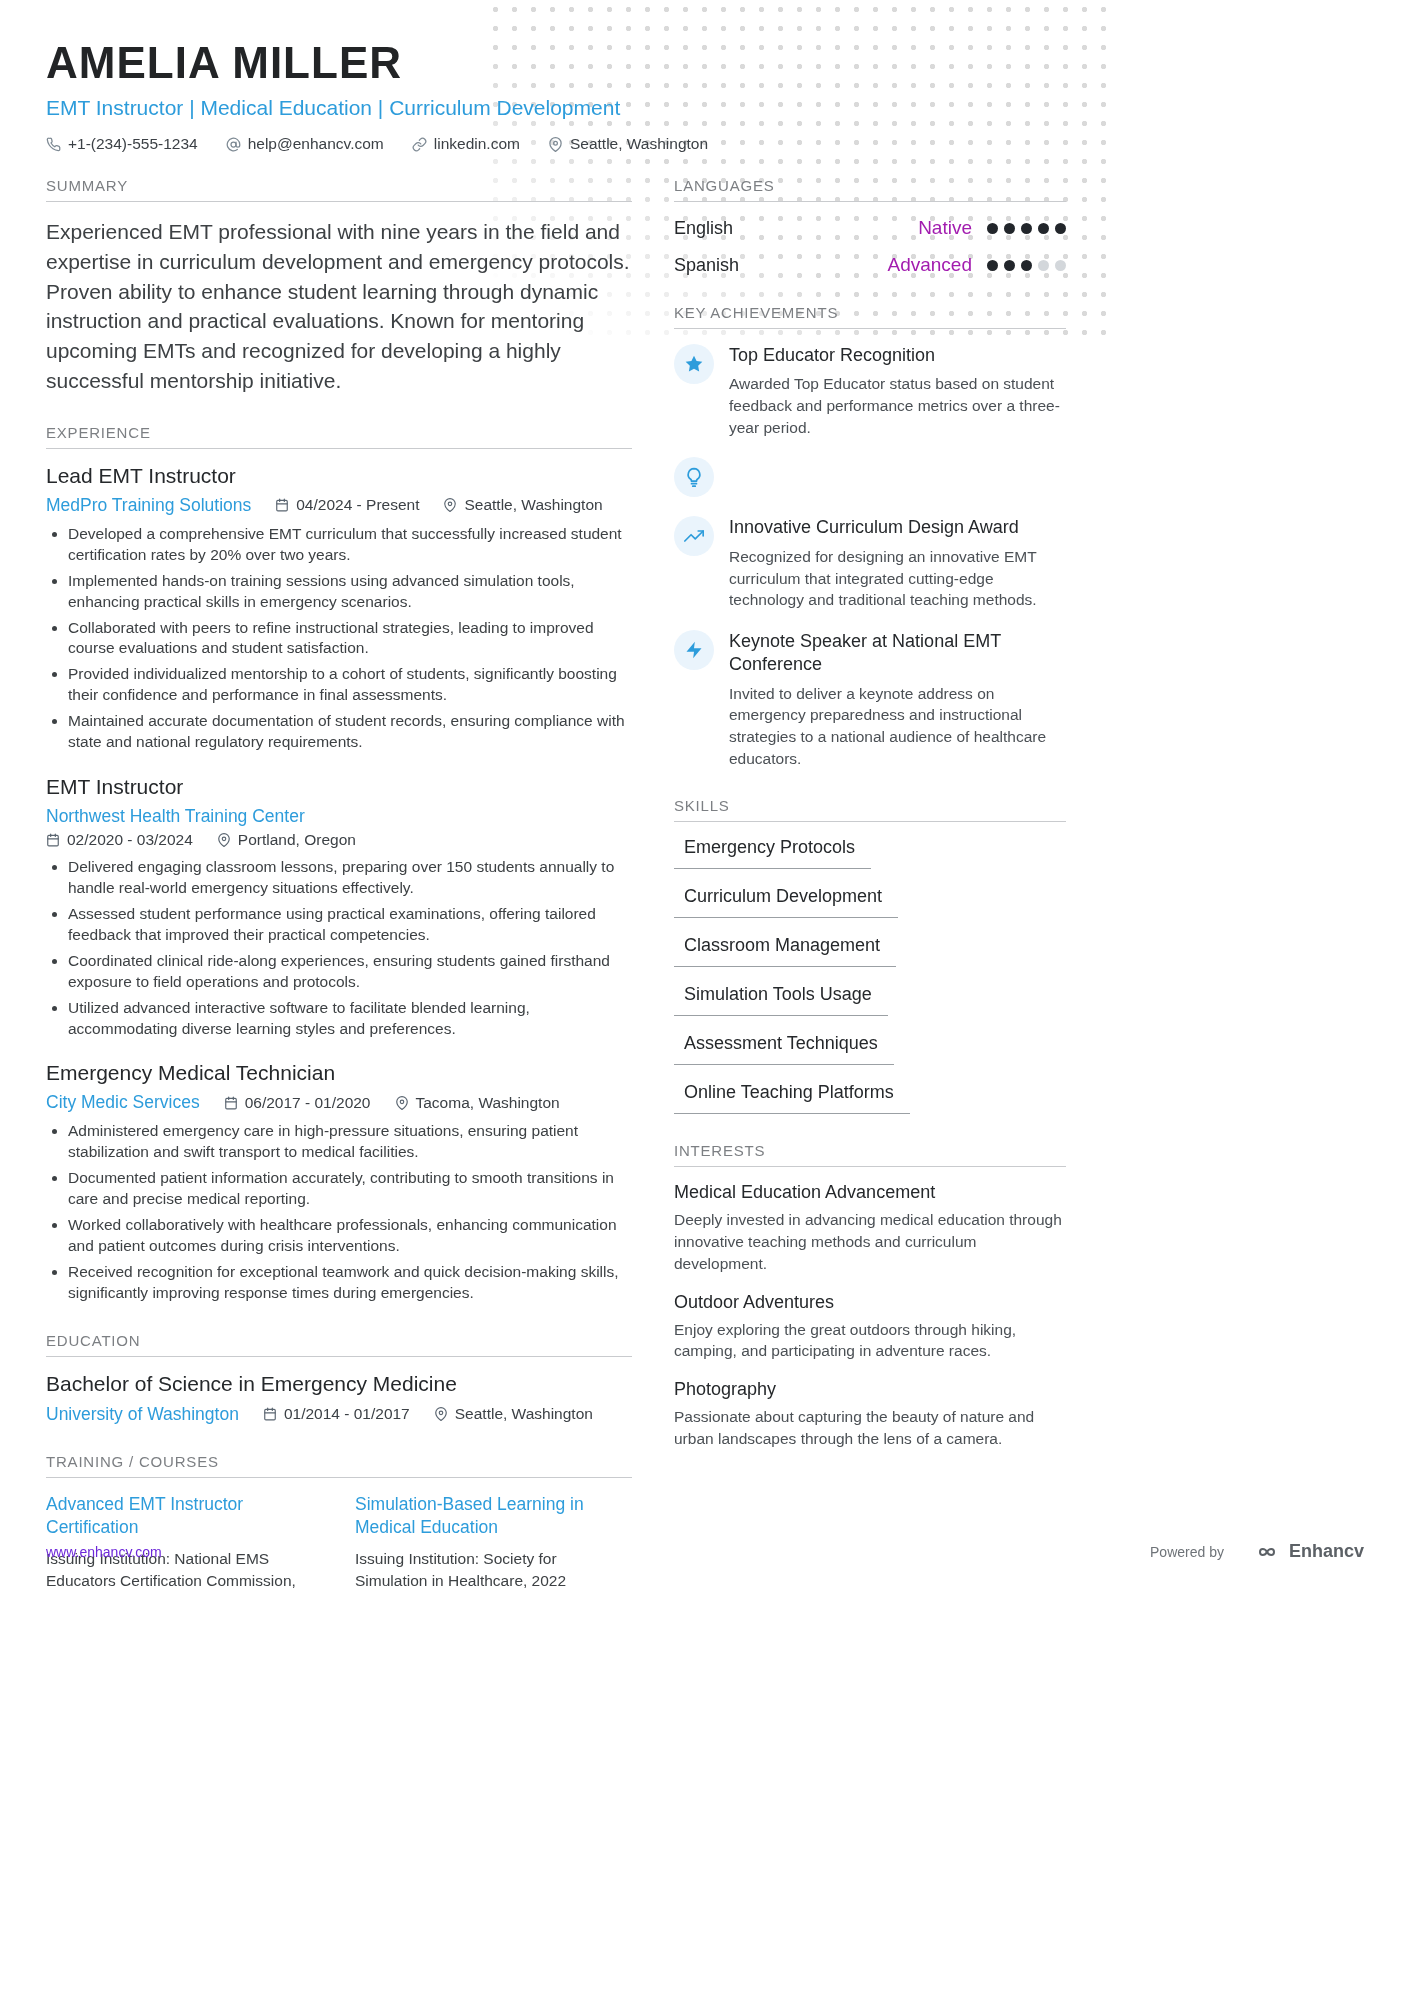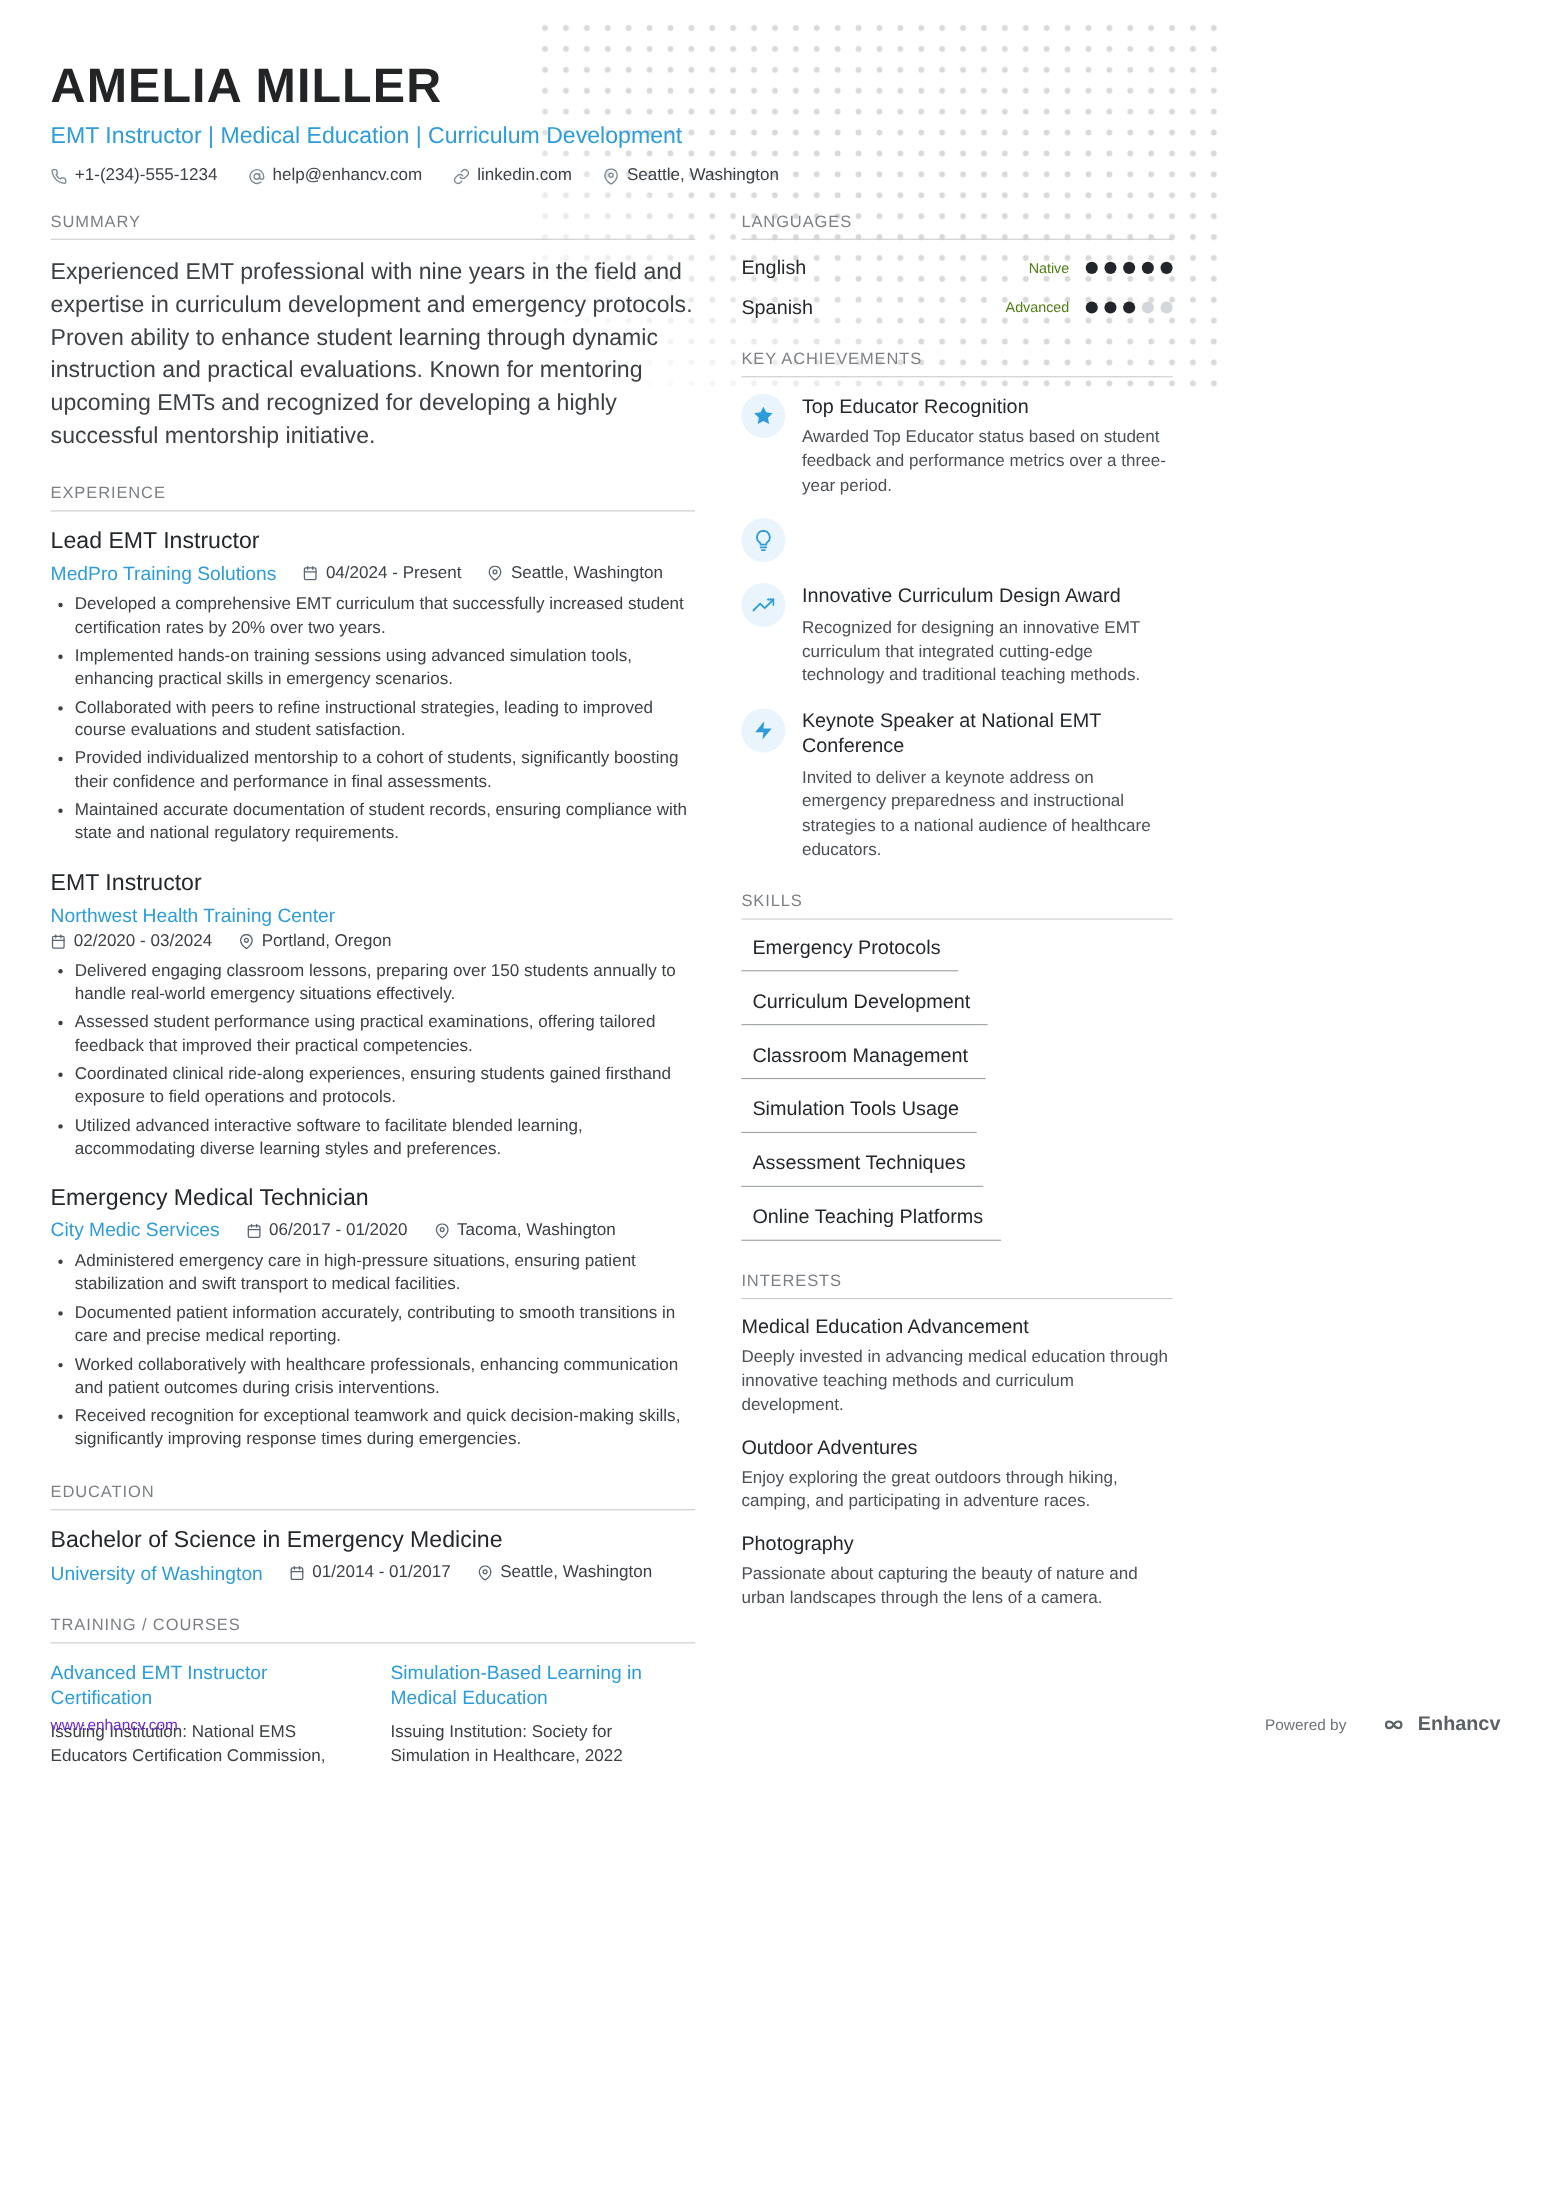--- a/index.html
+++ b/index.html
@@ -10,21 +10,21 @@
   *{box-sizing:border-box;margin:0;padding:0;}
   body{
     background:#ffffff;
     font-family:"Liberation Sans", sans-serif;
     color:#3b3b3b;
   }
   .page{
     position:relative;
     width:1410px;
     height:1588px;
-    margin:16px auto;
+    margin:0 auto;
     background:#ffffff;
     overflow:hidden;
     border-radius:19px;
   }
   .dots-pattern{
     position:absolute;
     top:0; left:486px;
     width:626px; height:342px;
     background-image:radial-gradient(circle,#d9d9d9 2.4px,transparent 3px);
     background-size:19px 19px;
@@ -151,21 +151,21 @@
   }
   
   .lang-row{
     display:flex;
     align-items:center;
     justify-content:space-between;
     margin-bottom:15px;
   }
   .lang-name{font-size:18px;color:#25282b;}
   .lang-right{display:flex;align-items:center;gap:15px;}
-  .lang-level{font-size:13px;color:#4d7c0f;}
+  .lang-level{font-size:19px;color:#a21caf;}
   .dots{display:flex;gap:6px;}
   .dot{
     width:11px;height:11px;border-radius:50%;
     background:var(--dot_empty);
   }
   .dot.filled{background:var(--dot_filled);}
   .ach{
     display:flex;
     gap:15px;
     margin-bottom:19px;

